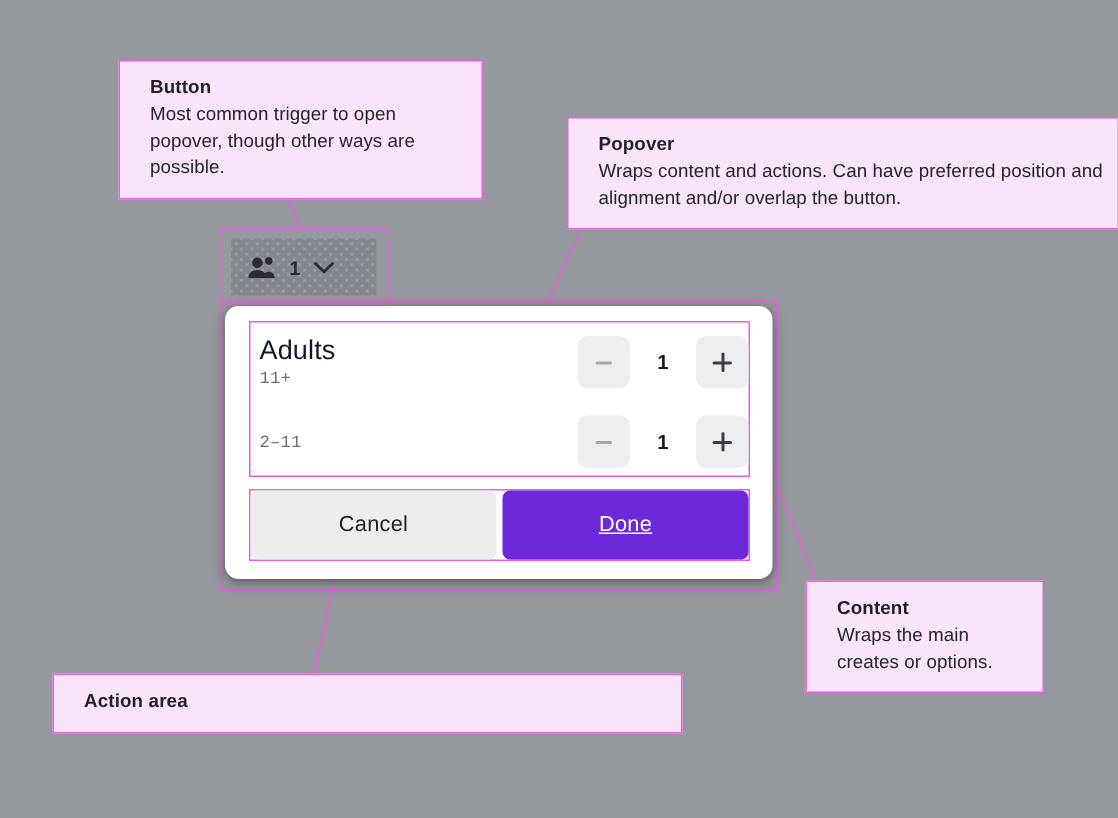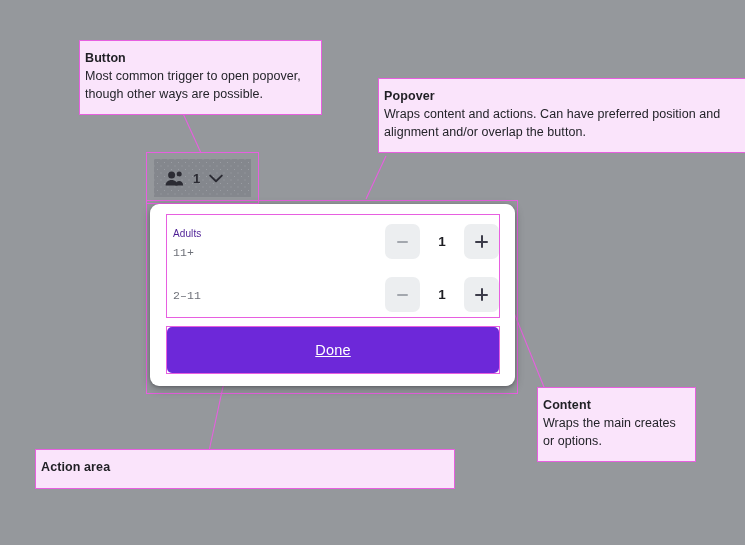--- a/index.html
+++ b/index.html
@@ -29,21 +29,21 @@
     height: 545px;
     pointer-events: none;
   }
 
   
   .callout {
     position: absolute;
     background: #fae4fb;
     border: 1px solid #e75fe0;
     box-sizing: border-box;
-    padding: 9px 12px 11px 5px;
+    padding: 9px 12px 11px 20px;
     color: #1f1f24;
   }
   .callout .c-title {
     font-size: 12.5px;
     font-weight: bold;
     line-height: 17px;
     letter-spacing: 0.1px;
     margin-bottom: 1px;
   }
   .callout .c-body {
@@ -145,22 +145,22 @@
     align-items: center;
   }
   #row-adults   { top: 3px; }
   #row-children { top: 56px; }
 
   .row-labels {
     flex: 1 1 auto;
     padding-left: 6px;
   }
   .row-title {
-    font-size: 10px;
-    color: #4c1d95;
+    font-size: 18px;
+    color: #0f172a;
     line-height: 19px;
     letter-spacing: 0.1px;
   }
   .row-sub {
     font-size: 11.5px;
     color: #6d7078;
     line-height: 15px;
     margin-top: 2px;
     letter-spacing: 0.1px;
     font-family: Liberation Mono, monospace;
@@ -339,16 +339,17 @@
         <button class="step-btn">
           <span class="glyph-plus"></span>
         </button>
       </div>
     </div>
   </div>
 
   <div id="action-outline"></div>
 
   <div class="action-row">
+    <button class="act-btn" id="btn-cancel">Cancel</button>
     <button class="act-btn" id="btn-done">Done</button>
   </div>
 
 </div>
 
 </body></html>

